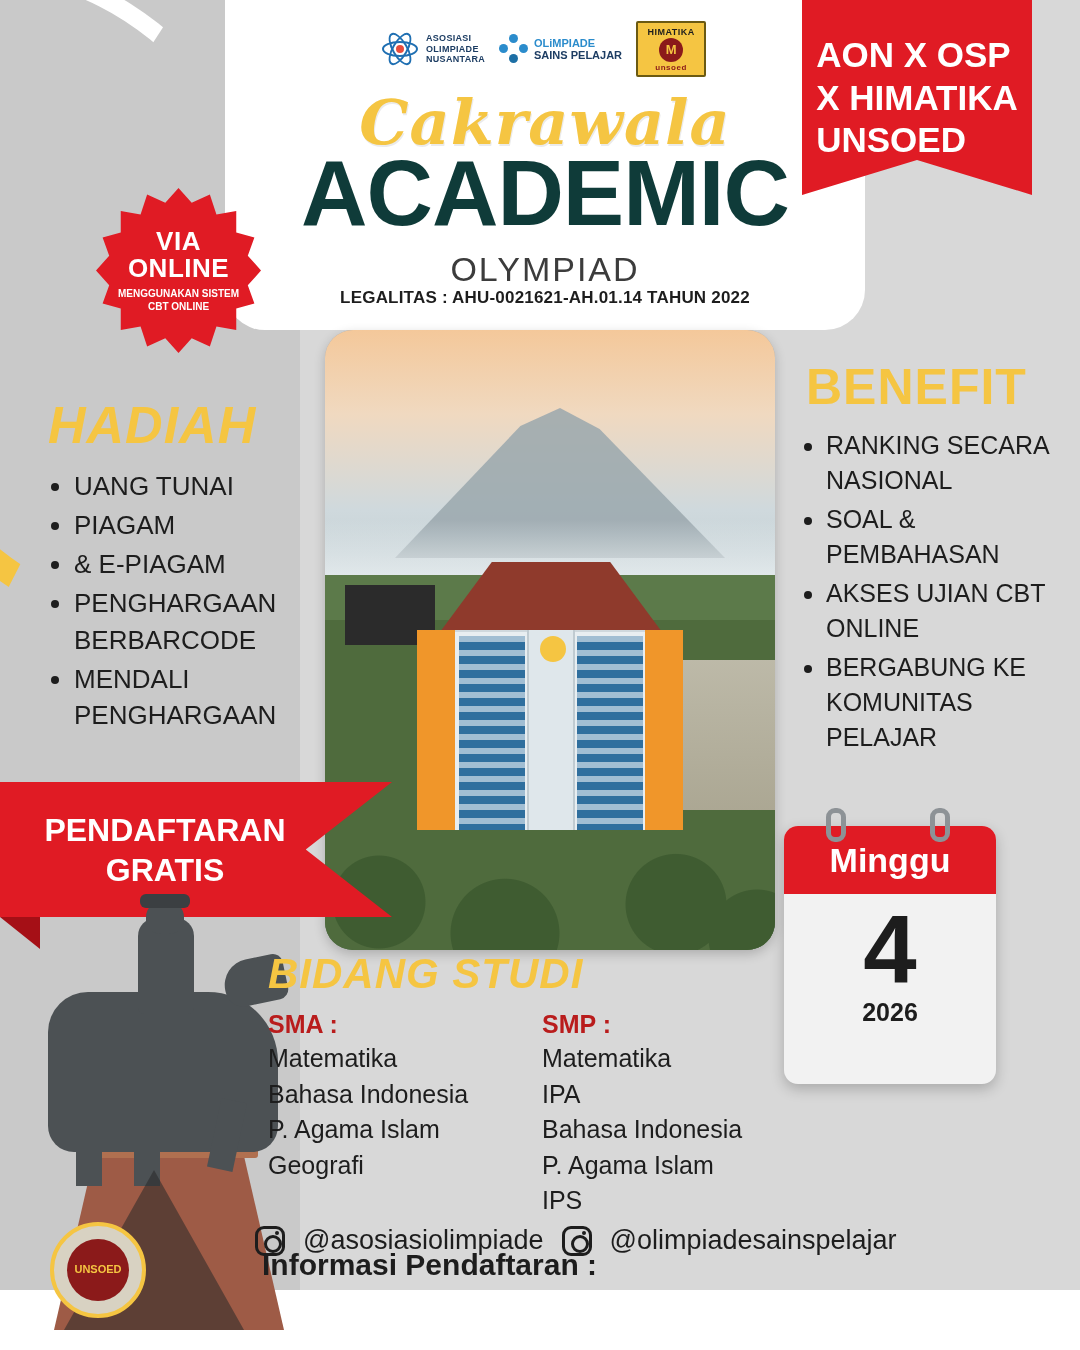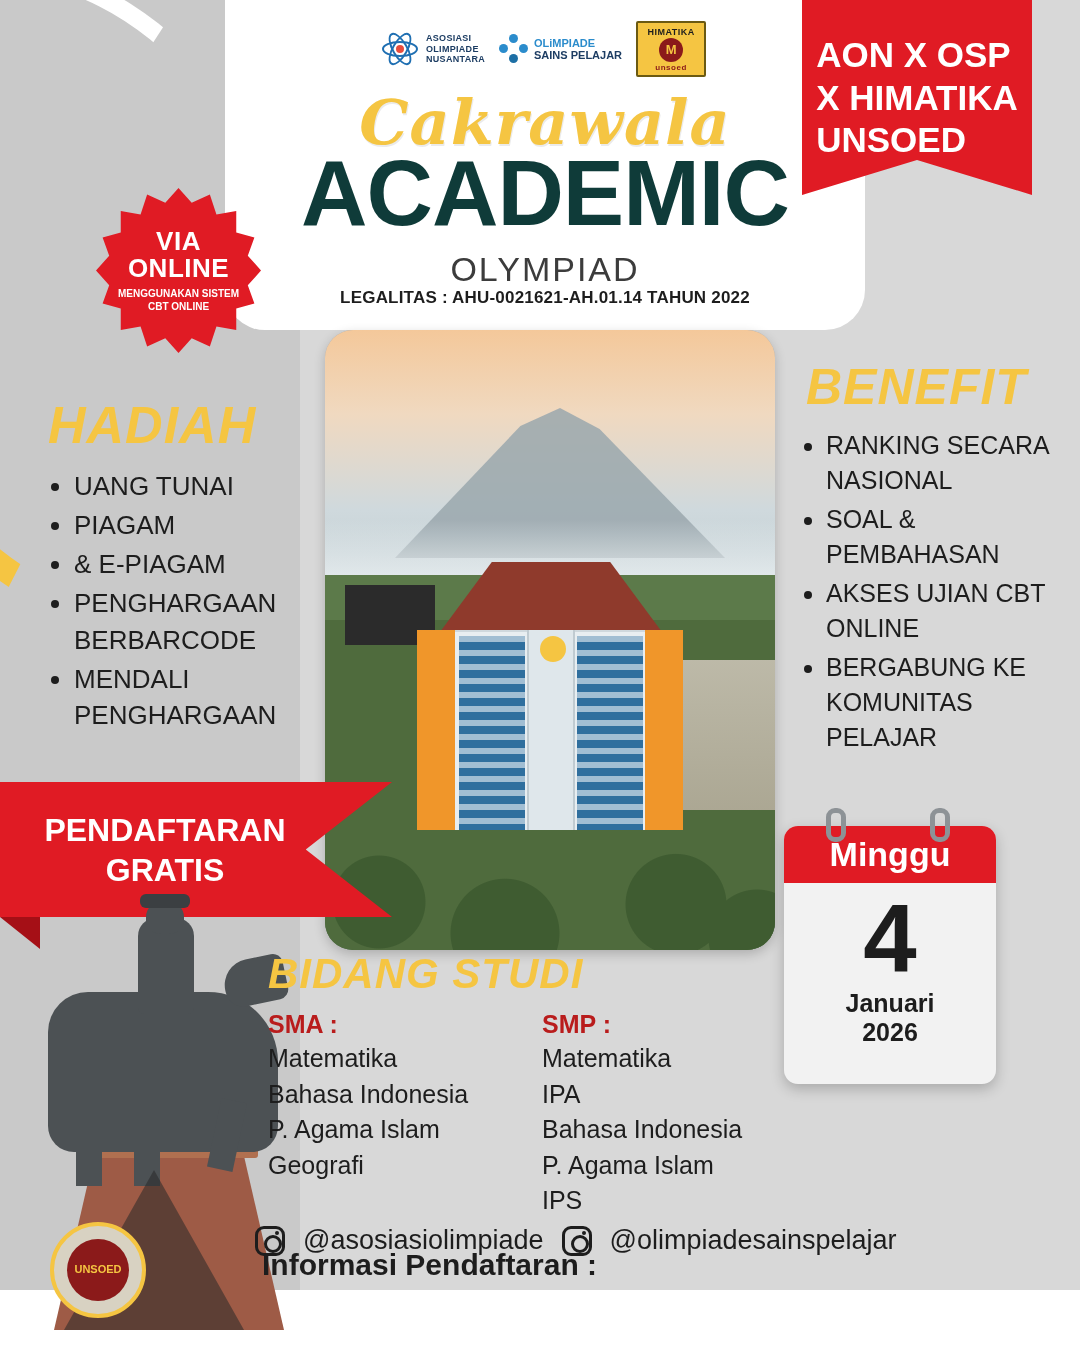--- a/index.html
+++ b/index.html
@@ -161,21 +161,21 @@
   .hadiah-list {
     position: absolute; left: 48px; top: 468px; width: 250px;
     color: #1d1d1d; font-size: 26px; line-height: 1.42;
   }
   .hadiah-list li { margin-left: 26px; margin-bottom: 2px; }
 
   
   .benefit-title {
     position: absolute; left: 806px; top: 358px;
     font-size: 50px; font-weight: bold; color: #f5c542;
-    letter-spacing: 1px; font-style: italic;
+    letter-spacing: 1px; 
   }
   .benefit-list {
     position: absolute; left: 800px; top: 428px; width: 258px;
     color: #1d1d1d; font-size: 25px; line-height: 1.4;
   }
   .benefit-list li { margin-left: 26px; margin-bottom: 4px; }
 
   
   .photo-frame {
     position: absolute; left: 325px; top: 330px; width: 450px; height: 620px;
@@ -339,21 +339,21 @@
     list-style: none; font-size: 25px; color: #1d1d1d; line-height: 1.42;
   }
 
   
   .calendar {
     position: absolute; left: 784px; top: 826px; width: 212px; height: 258px;
     background: #f2f2f2; border-radius: 14px; box-shadow: 0 5px 14px rgba(0,0,0,.22);
     overflow: hidden;
   }
   .cal-head {
-    height: 57px; background: #e01b24; display: flex; align-items: center; justify-content: center;
+    height: 68px; background: #e01b24; display: flex; align-items: center; justify-content: center;
     color: #fff; font-size: 34px; font-weight: bold;
   }
   .cal-day {
     text-align: center; font-size: 96px; font-weight: bold; color: #1d1d1d;
     line-height: 1.0; margin-top: 8px;
   }
   .cal-month { text-align: center; font-size: 25px; font-weight: bold; color: #1d1d1d; margin-top: 2px; }
   .cal-year { text-align: center; font-size: 25px; font-weight: bold; color: #1d1d1d; }
   .cal-ring {
     position: absolute; width: 20px; height: 34px; border: 5px solid #8d9296;
@@ -543,21 +543,20 @@
         <li>IPS</li>
       </ul>
     </div>
   </div>
 
   <div class="cal-ring l"></div>
   <div class="cal-ring r"></div>
   <div class="calendar">
     <div class="cal-head">Minggu</div>
     <div class="cal-day">4</div>
-    <div class="cal-month">Januari</div>
     <div class="cal-year">2026</div>
   </div>
 
   <div class="info-title">Informasi Pendaftaran :</div>
   <div class="handles">
     <div class="ig-icon"></div>
     <div class="handle-text">@asosiasiolimpiade</div>
     <div class="ig-icon"></div>
     <div class="handle-text">@olimpiadesainspelajar</div>
   </div>

